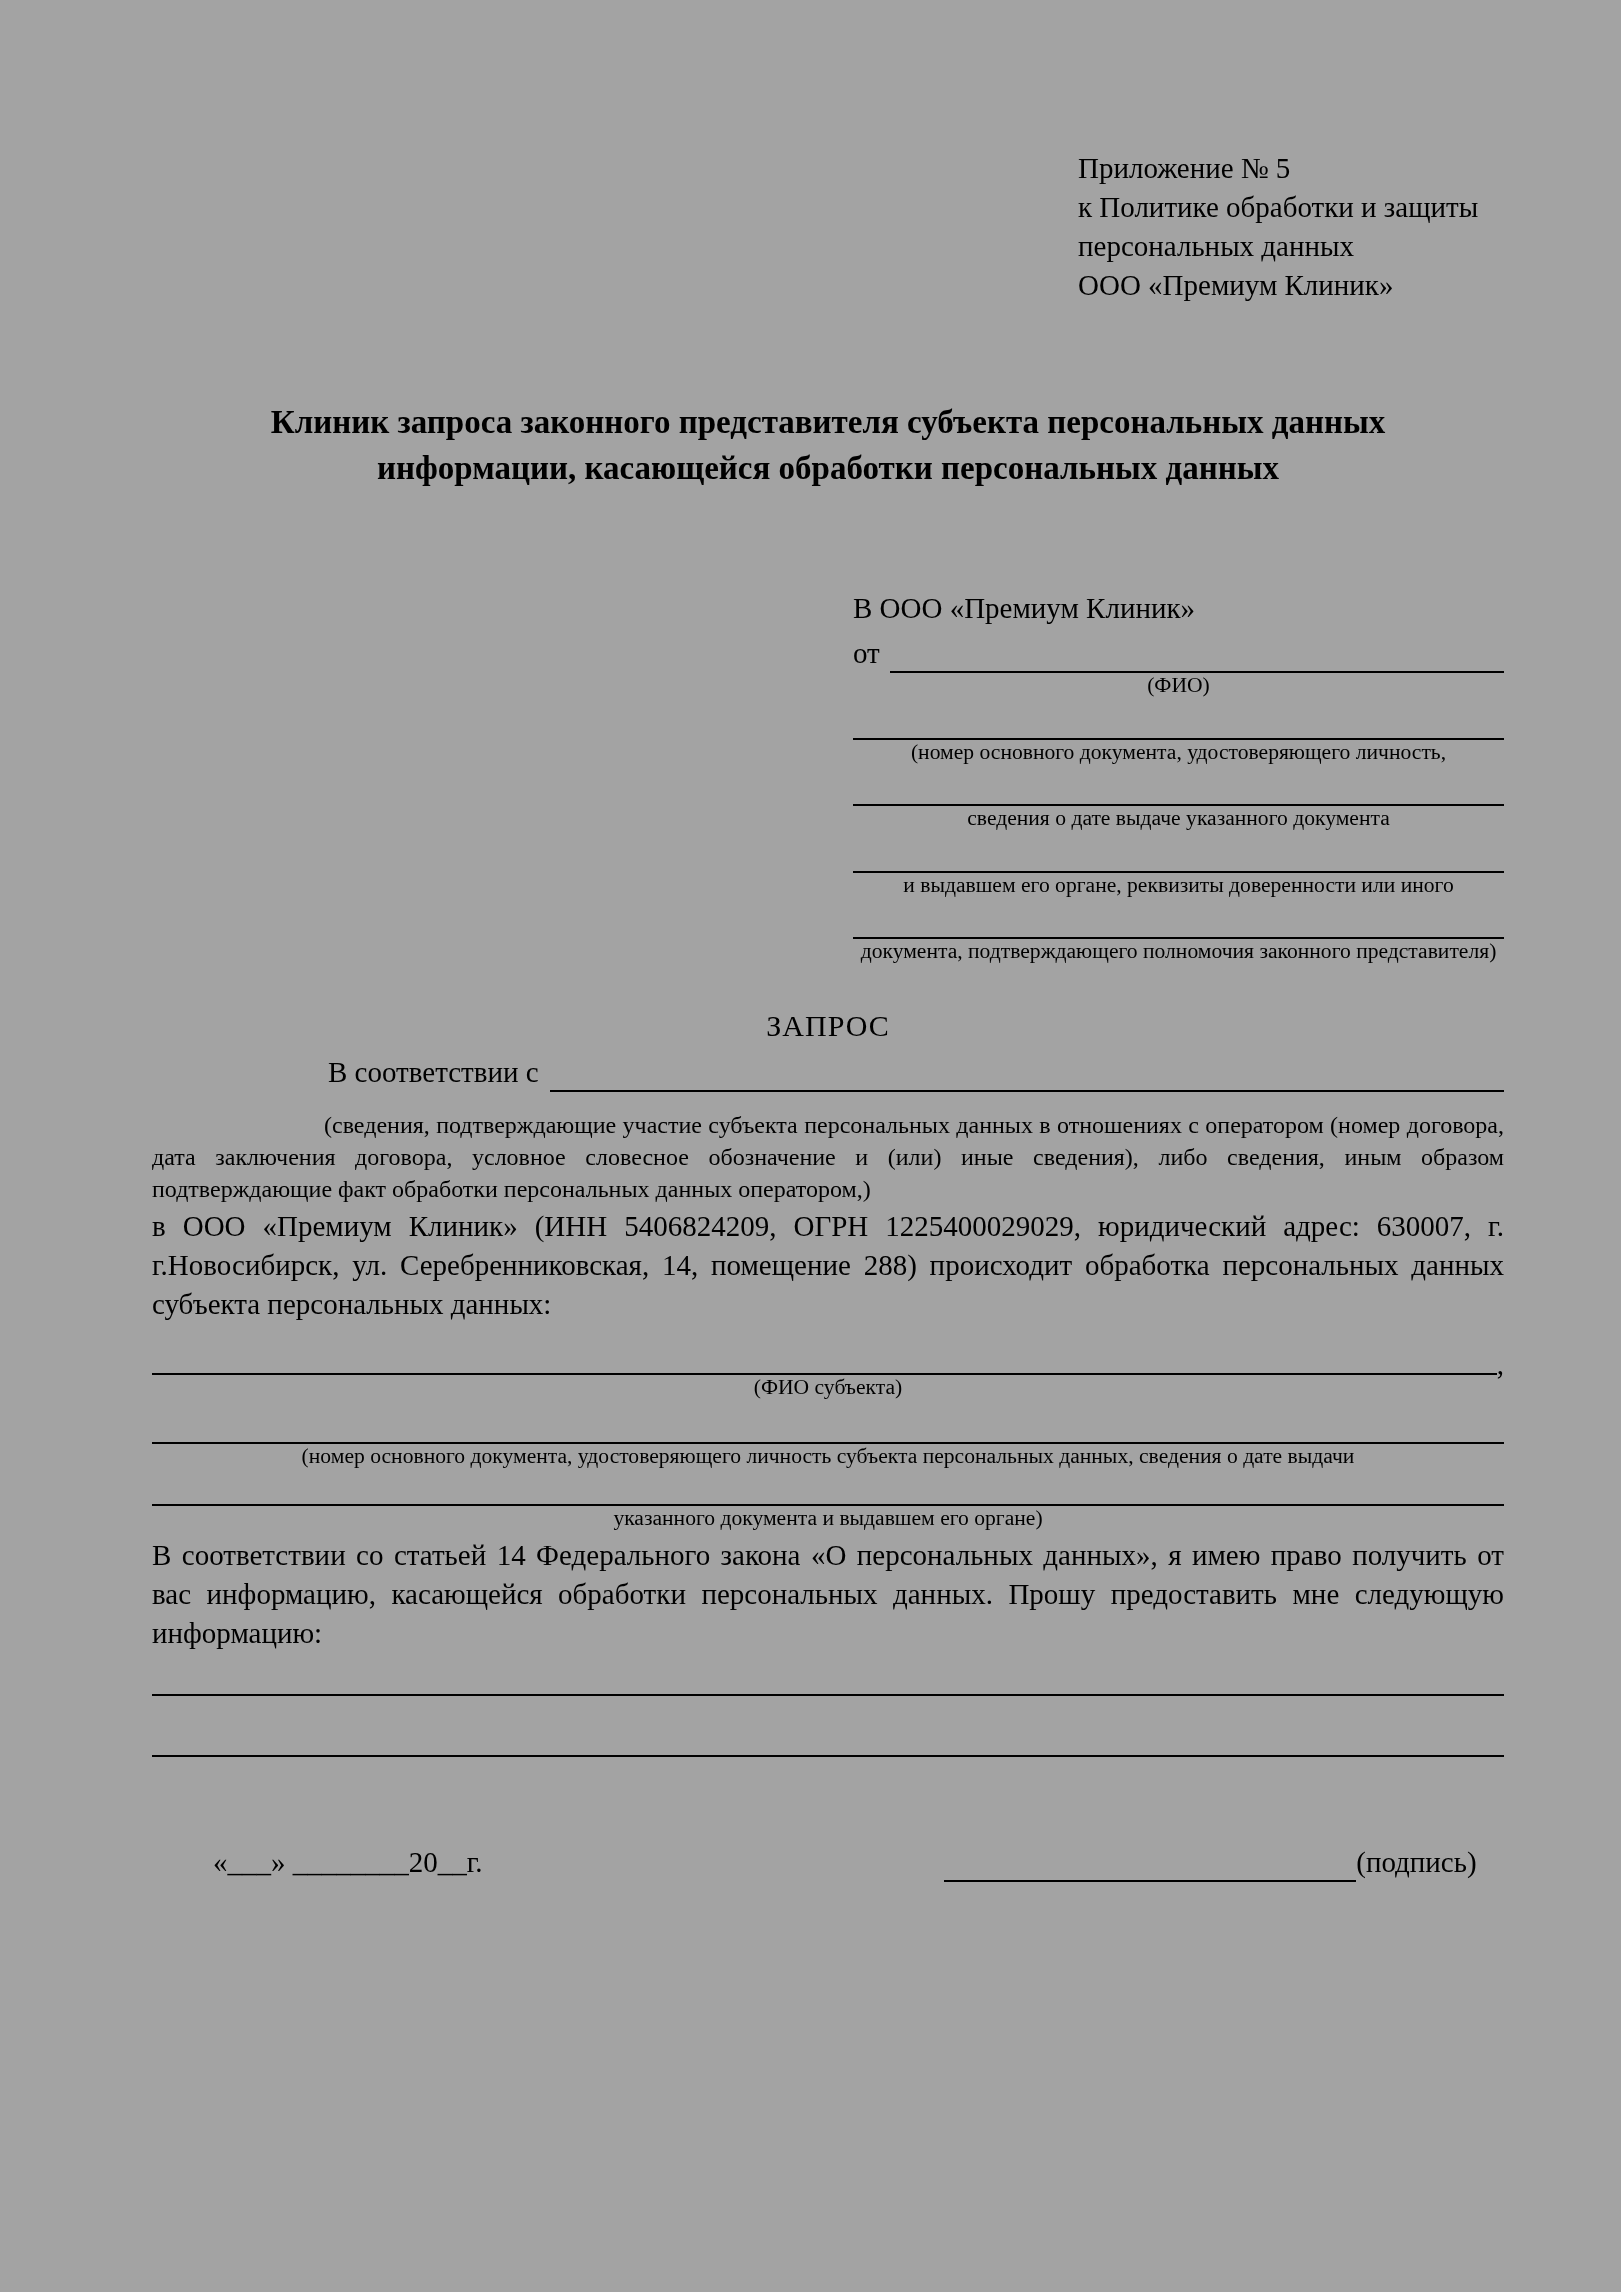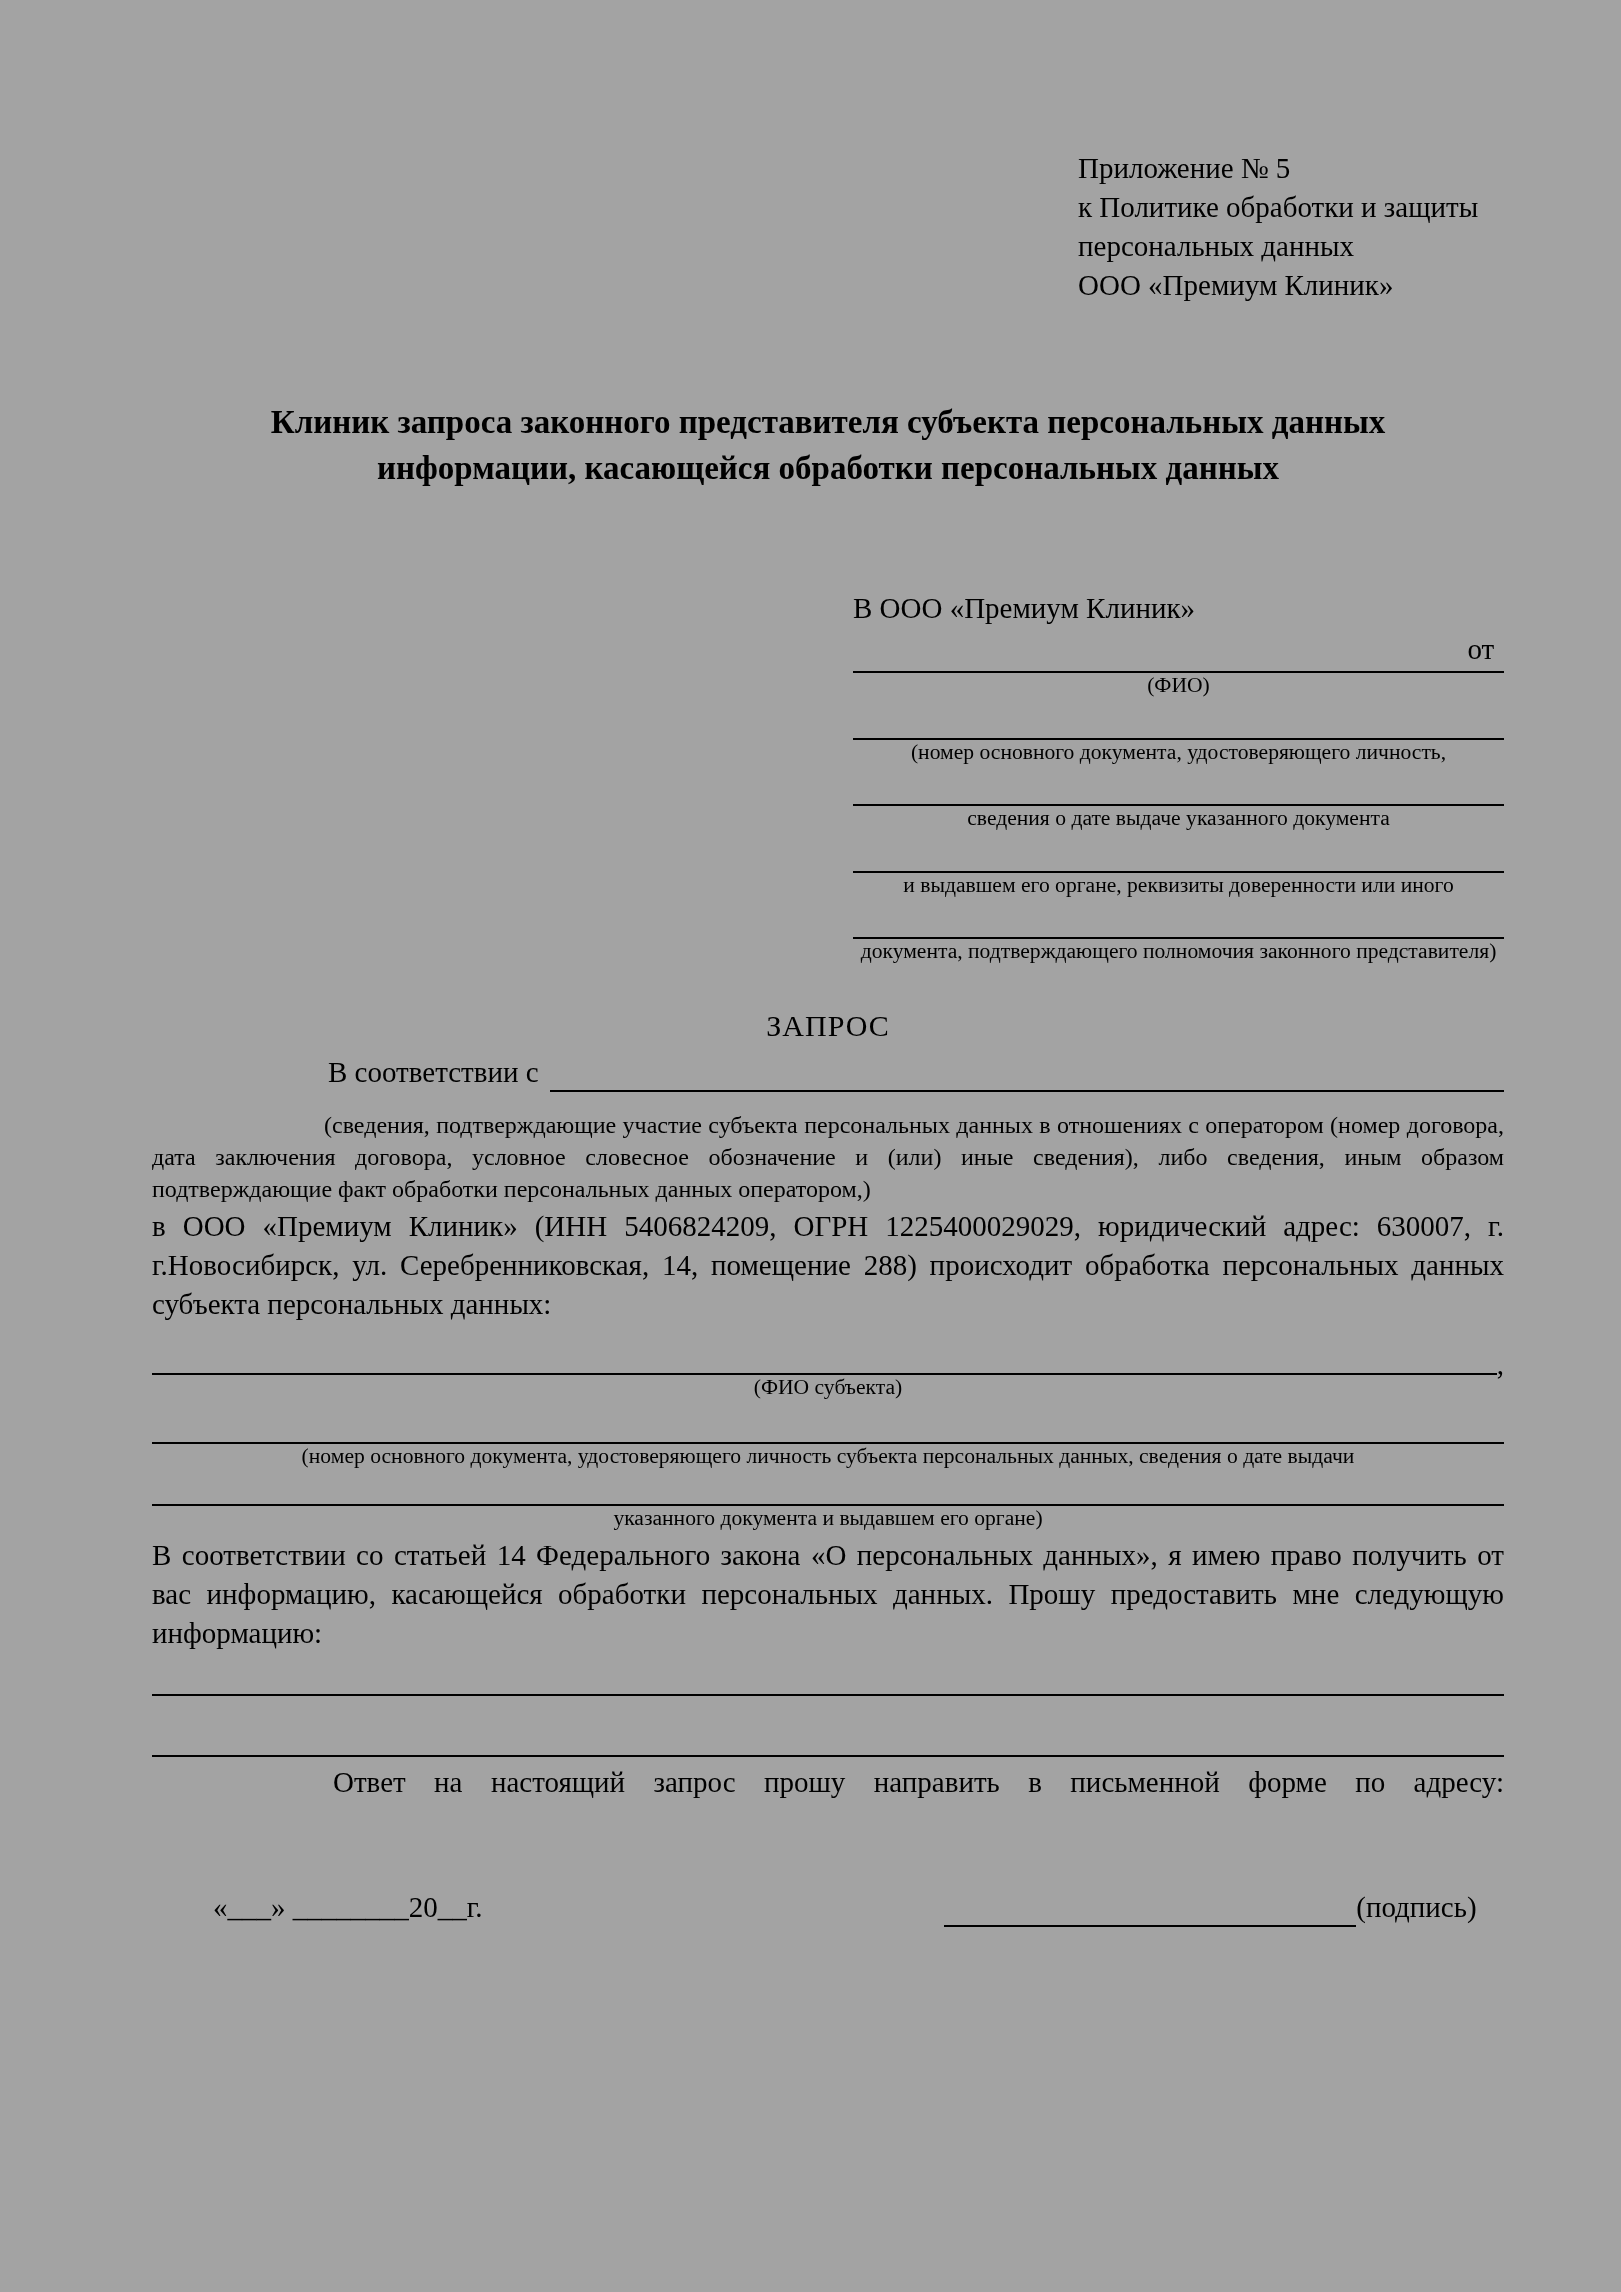--- a/index.html
+++ b/index.html
@@ -23,21 +23,21 @@
   
   .annex { margin-top: 149px; margin-left: 926px; line-height: 39px; }
   .annex div { white-space: nowrap; }
 
   
   .title { margin-top: 94px; text-align: center; font-weight: bold; font-size: 33px; line-height: 46px; }
 
   
   .addressee { margin-top: 96px; margin-left: 701px; }
   .addr-to { line-height: 43px; white-space: nowrap; }
-  .addr-from-row { display: flex; align-items: stretch; height: 43px; flex-direction: column; }
+  .addr-from-row { display: flex; align-items: stretch; height: 43px; }
   .addr-from-row .label { align-self: flex-end; line-height: 39px; padding-right: 9.8px; }
   .addr-caption { font-size: 21.6px; line-height: 25.5px; text-align: center; }
   .addr-blank { height: 39px; border-bottom: 2.9px solid #000; }
 
   
   .request-heading { margin-top: 40px; text-align: center; font-size: 30px; line-height: 41px; letter-spacing: 1px; }
   .intro-row { display: flex; align-items: stretch; height: 43px; margin-top: 3.9px; }
   .intro-row .label { align-self: flex-end; line-height: 39px; margin-left: 176px; padding-right: 11.8px; white-space: nowrap; }
   .intro-caption { font-size: 24px; line-height: 32px; text-align: justify; text-indent: 172px; margin-top: 17px; }
   .para { text-align: justify; }
@@ -119,21 +119,20 @@
   <div class="center-caption">(номер основного документа, удостоверяющего личность субъекта персональных данных, сведения о дате выдачи</div>
 
   <div class="full-blank fb-2"></div>
   <div class="center-caption">указанного документа и выдавшем его органе)</div>
 
   <div class="para law">В соответствии со статьей 14 Федерального закона «О персональных данных», я имею право получить от вас информацию, касающейся обработки персональных данных. Прошу предоставить мне следующую информацию:</div>
 
   <div class="full-blank fb-a"></div>
   <div class="full-blank fb-b"></div>
 
-  <div class="reply-first">Ответ на настоящий запрос прошу направить в письменной форме по адресу:</div>
 
   <div class="sig-row">
     <span class="sig-date">«___» ________20__г.</span>
     <span class="sig-right">
       <span class="blank sig-line"></span>
       <span>(подпись)</span>
     </span>
   </div>
 
 </div>

